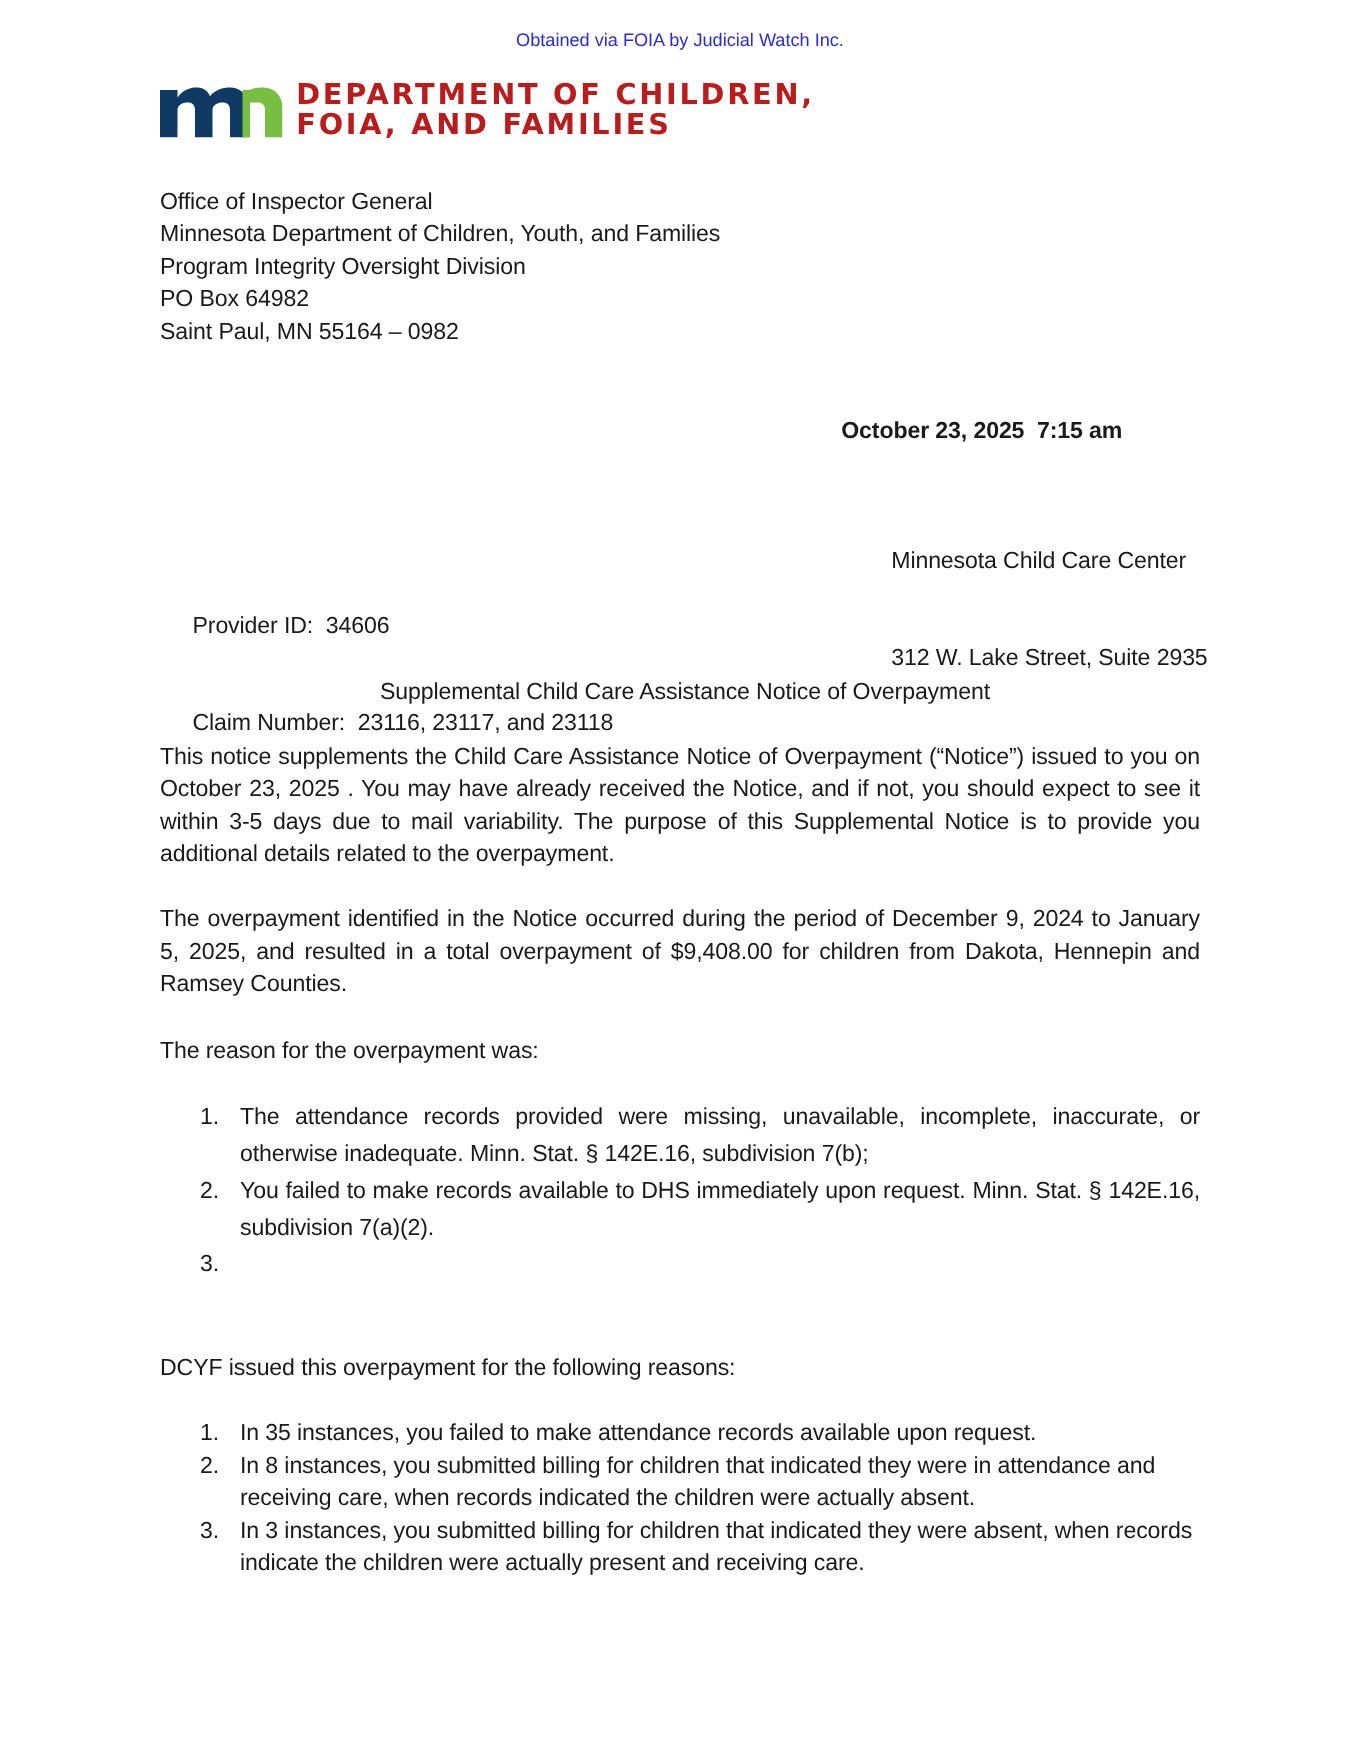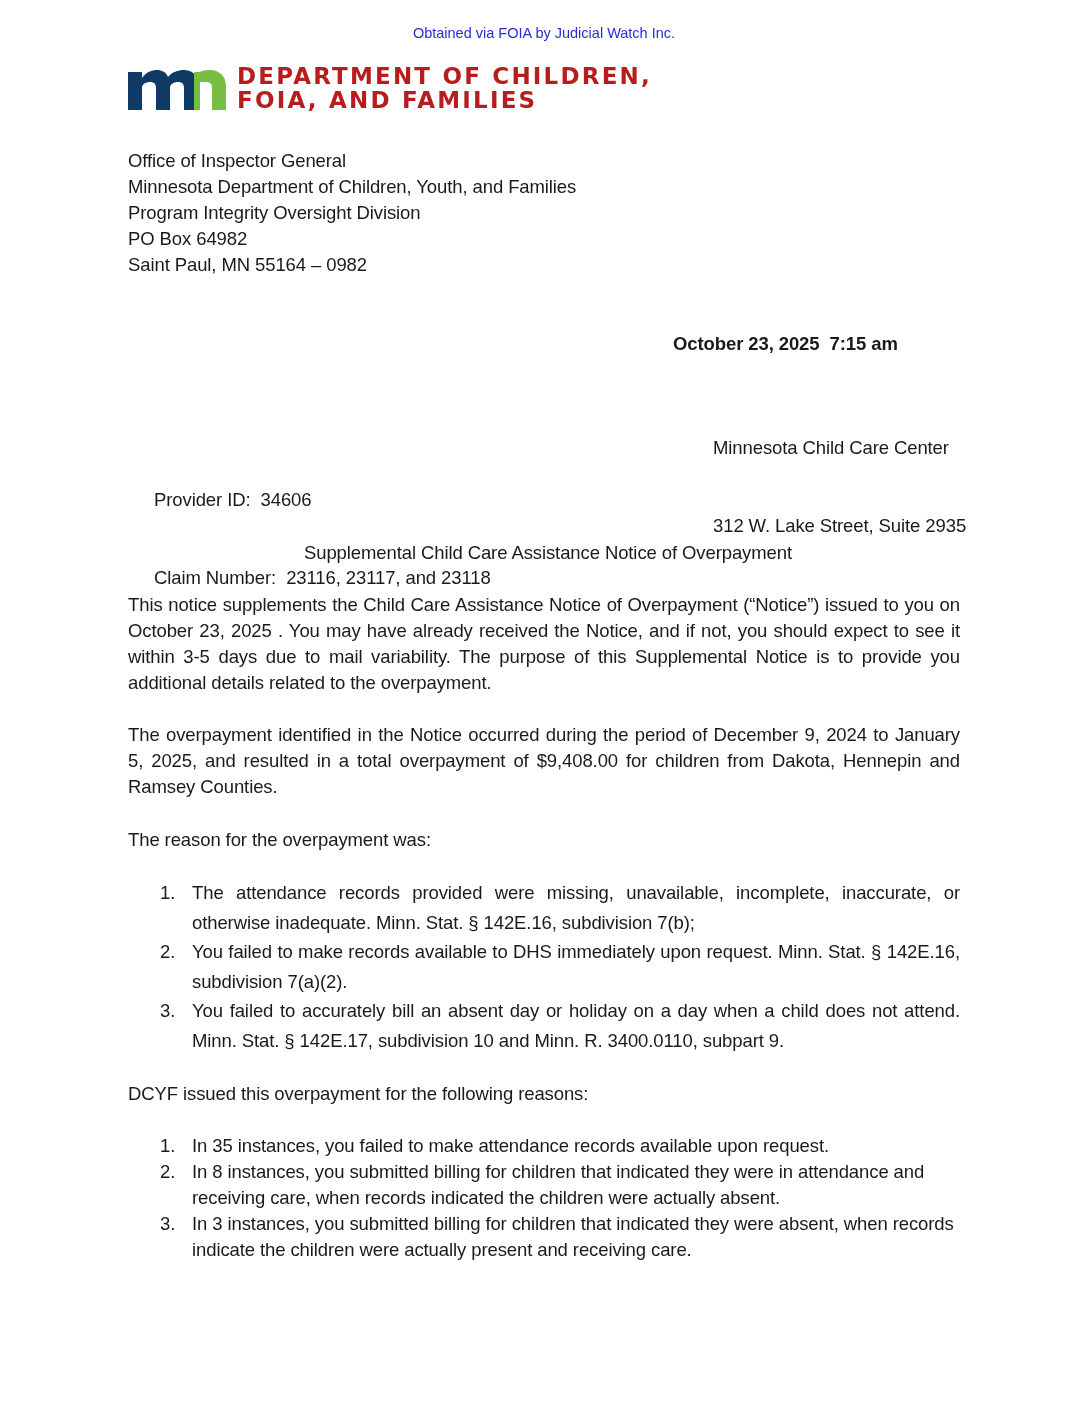--- a/index.html
+++ b/index.html
@@ -78,21 +78,20 @@
   <li>
     <span class="num">1.</span>
     <span>The attendance records provided were missing, unavailable, incomplete, inaccurate, or otherwise inadequate. Minn. Stat. § 142E.16, subdivision 7(b);</span>
   </li>
   <li>
     <span class="num">2.</span>
     <span>You failed to make records available to DHS immediately upon request.   Minn. Stat. § 142E.16, subdivision 7(a)(2).</span>
   </li>
   <li>
     <span class="num">3.</span>
-    <span>You failed to accurately bill an absent day or holiday on a day when a child does not attend.  Minn. Stat. § 142E.17, subdivision 10 and Minn. R. 3400.0110, subpart 9.</span>
   </li>
 </ol>
 
 <div class="abs txt para p4">DCYF issued this overpayment for the following reasons:</div>
 
 <ol class="abs txt list2">
   <li>
     <span class="num">1.</span>
     <span>In 35 instances, you failed to make attendance records available upon request.</span>
   </li>

